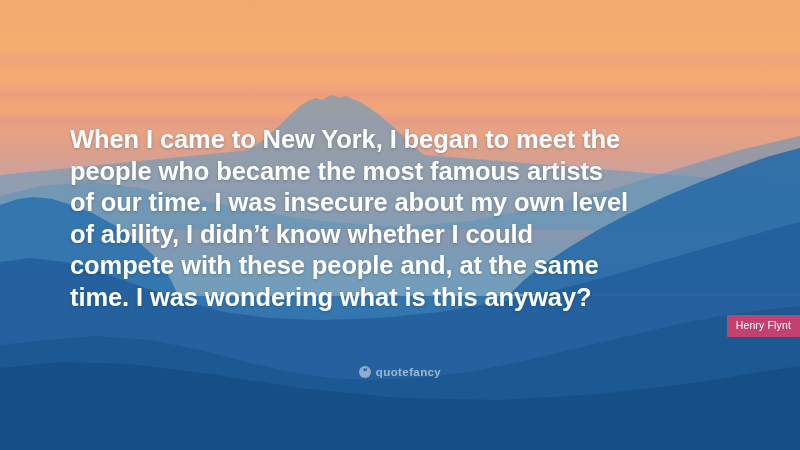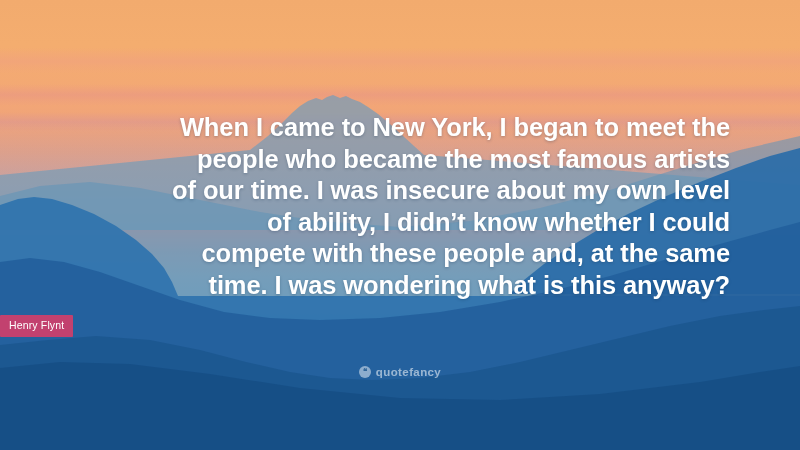--- a/index.html
+++ b/index.html
@@ -74,41 +74,41 @@
     position: absolute;
     left: 0; top: 0;
     width: 800px; height: 450px;
   }
 
   
   .quote-wrap {
     position: absolute;
     left: 0;
     right: 0;
-    top: 112px;
-    text-align: right;
+    top: 124px;
+    text-align: left;
     padding: 0 70px;
     box-sizing: border-box;
   }
   .quote {
     margin: 0;
     color: #ffffff;
     font-size: 25.5px;
     line-height: 31.5px;
     font-weight: 700;
     letter-spacing: -0.1px;
     text-shadow: 0 1px 3px rgba(20,50,80,0.30);
     white-space: pre-line;
   }
 
   .author-row {
     position: absolute;
     left: 0; right: 0;
     top: 315px;
-    text-align: left;
+    text-align: right;
   }
   .author-badge {
     display: inline-block;
     background: #c2416f;
     color: #ffffff;
     font-size: 10.5px;
     font-weight: 400;
     line-height: 1;
     padding: 5px 9px 6px 9px;
     letter-spacing: 0.15px;

